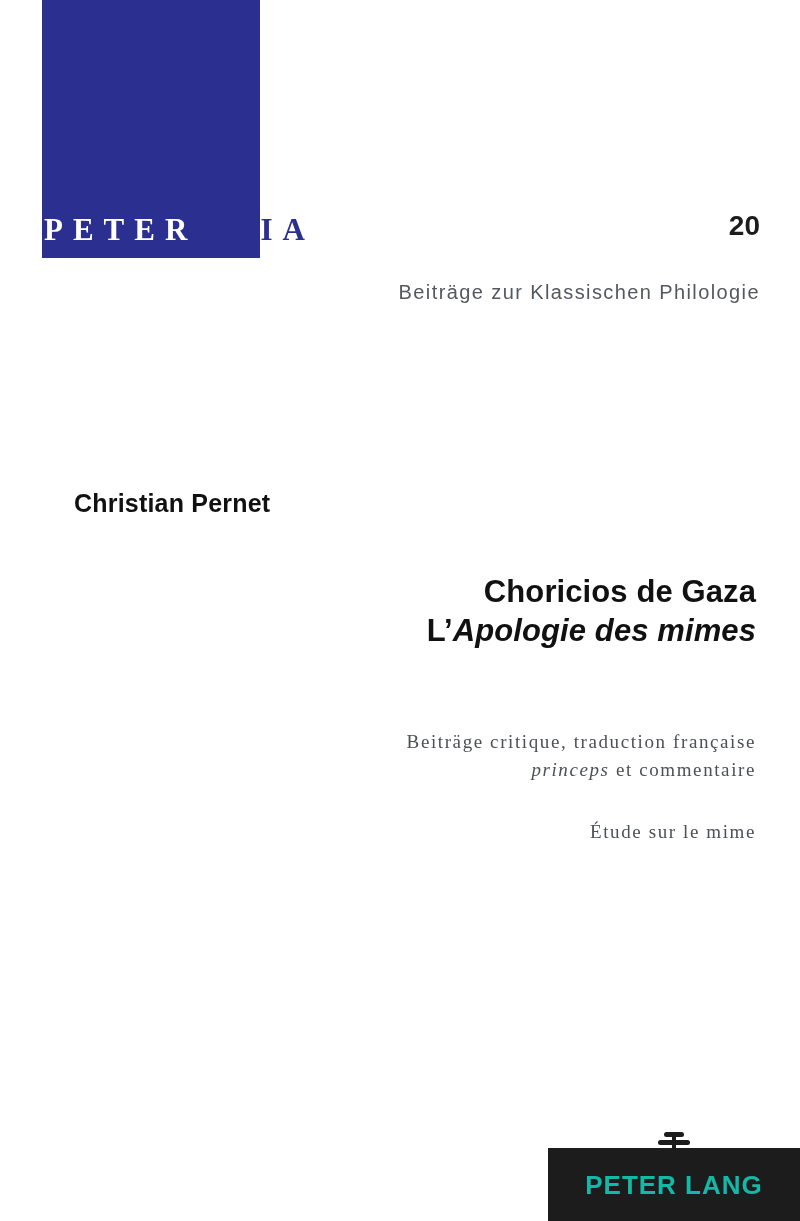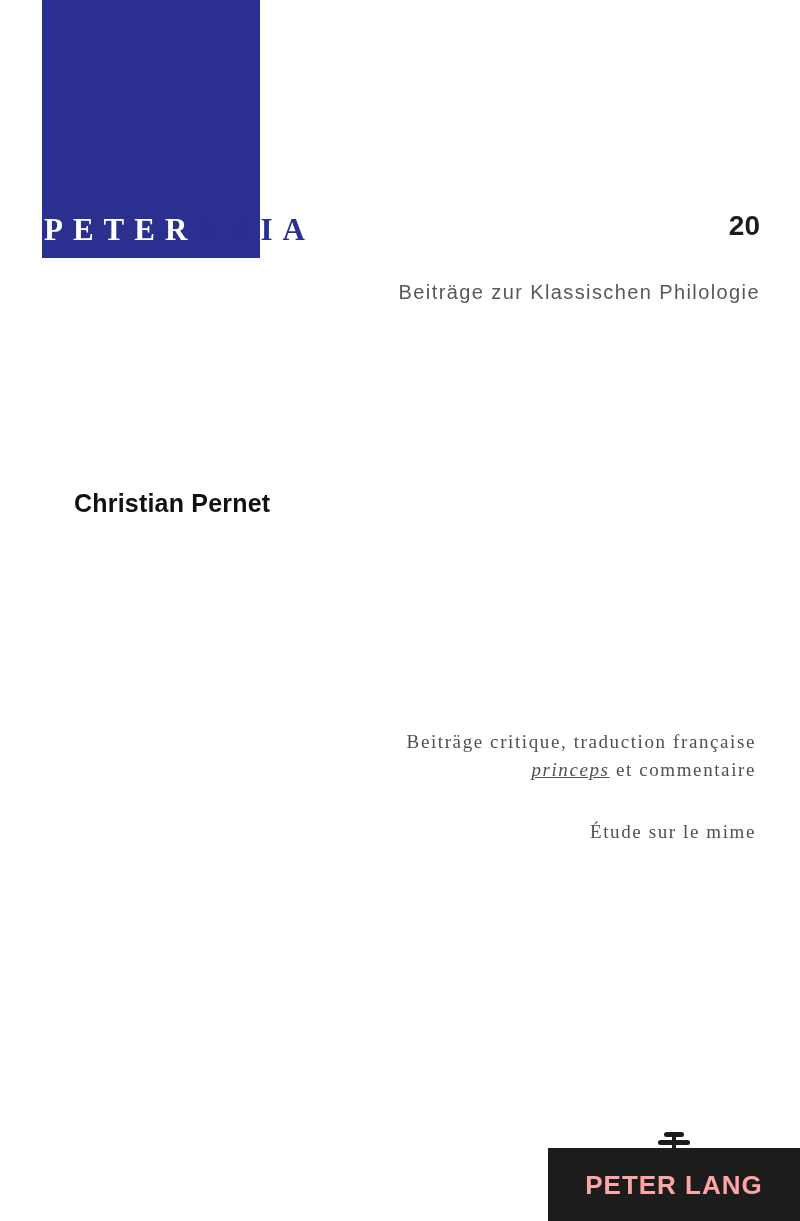--- a/index.html
+++ b/index.html
@@ -114,42 +114,41 @@
   }
   .subtitle-line {
     font-family: "Liberation Serif", serif;
     font-size: 19px;
     line-height: 28px;
     letter-spacing: 1.6px;
     color: #4d5056;
   }
   .subtitle-line em {
     font-style: italic;
-    text-decoration: underline;
   }
   .subtitle-extra {
     margin-top: 34px;
   }
 
   
   .publisher-bar {
     position: absolute;
     left: 548px;
     top: 1148px;
     width: 252px;
     height: 73px;
     background: #1c1c1c;
   }
   .publisher-name {
     position: absolute;
     left: 0;
     top: 22px;
     width: 252px;
     text-align: center;
-    color: #fca5a5;
+    color: #14b8a6;
     font-family: "Liberation Sans", sans-serif;
     font-weight: bold;
     font-size: 26px;
     letter-spacing: 1px;
   }
   .publisher-mark {
     position: absolute;
     left: 652px;
     top: 1131px;
     width: 44px;
@@ -198,20 +197,24 @@
 
   <div class="series-block">
     <div class="blue-square"></div>
     <div class="series-name"><span class="on-blue">PETER</span><span>NEIA</span></div>
     <div class="series-number">20</div>
     <div class="series-subtitle">Beiträge zur Klassischen Philologie</div>
   </div>
 
   <div class="author">Christian Pernet</div>
 
+  <div class="title-block">
+    <div class="title-line">Choricios de Gaza</div>
+    <div class="title-line"><span>L’</span><em>Apologie des mimes</em></div>
+  </div>
 
   <div class="subtitle-block">
     <div class="subtitle-line">Beiträge critique, traduction française</div>
     <div class="subtitle-line"><em>princeps</em><span> et commentaire</span></div>
     <div class="subtitle-line subtitle-extra">Étude sur le mime</div>
   </div>
 
   <div class="publisher-mark">
     <div class="stem"></div>
     <div class="arm-top"></div>

